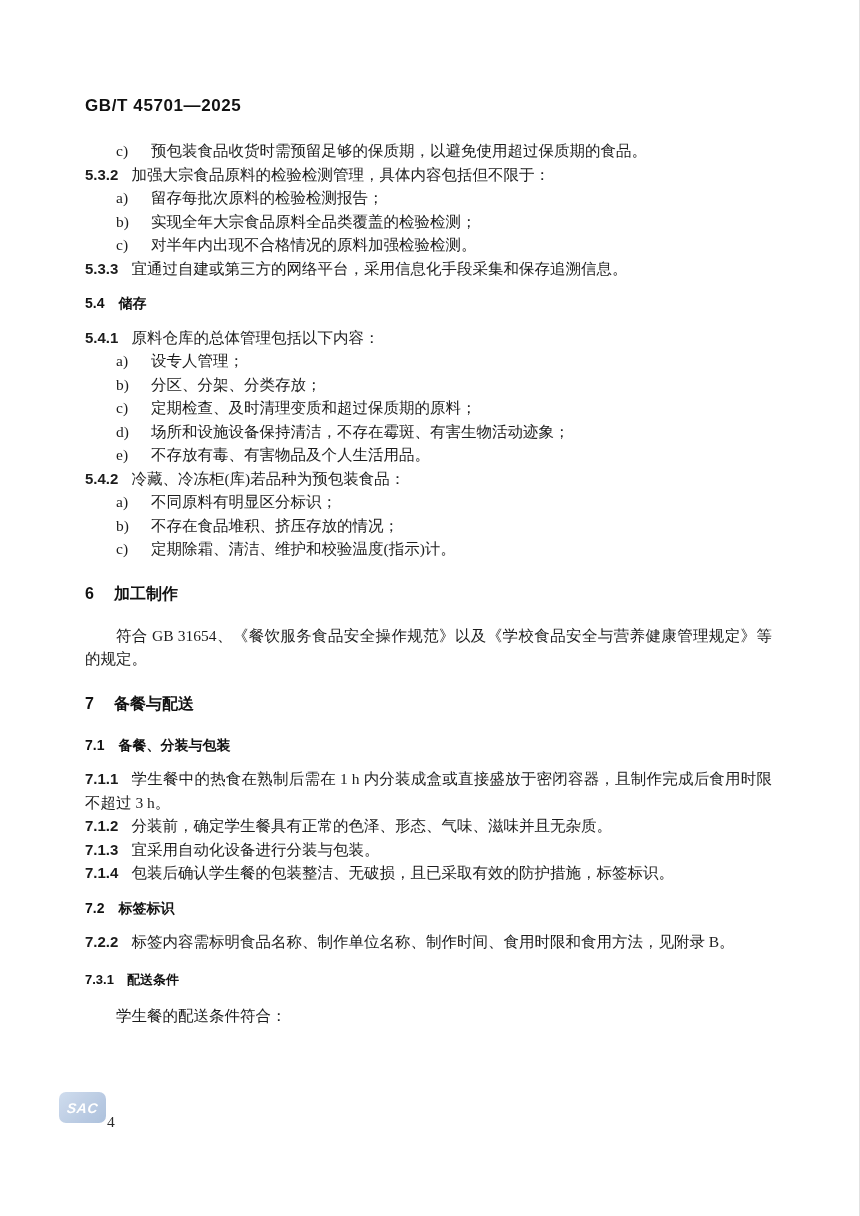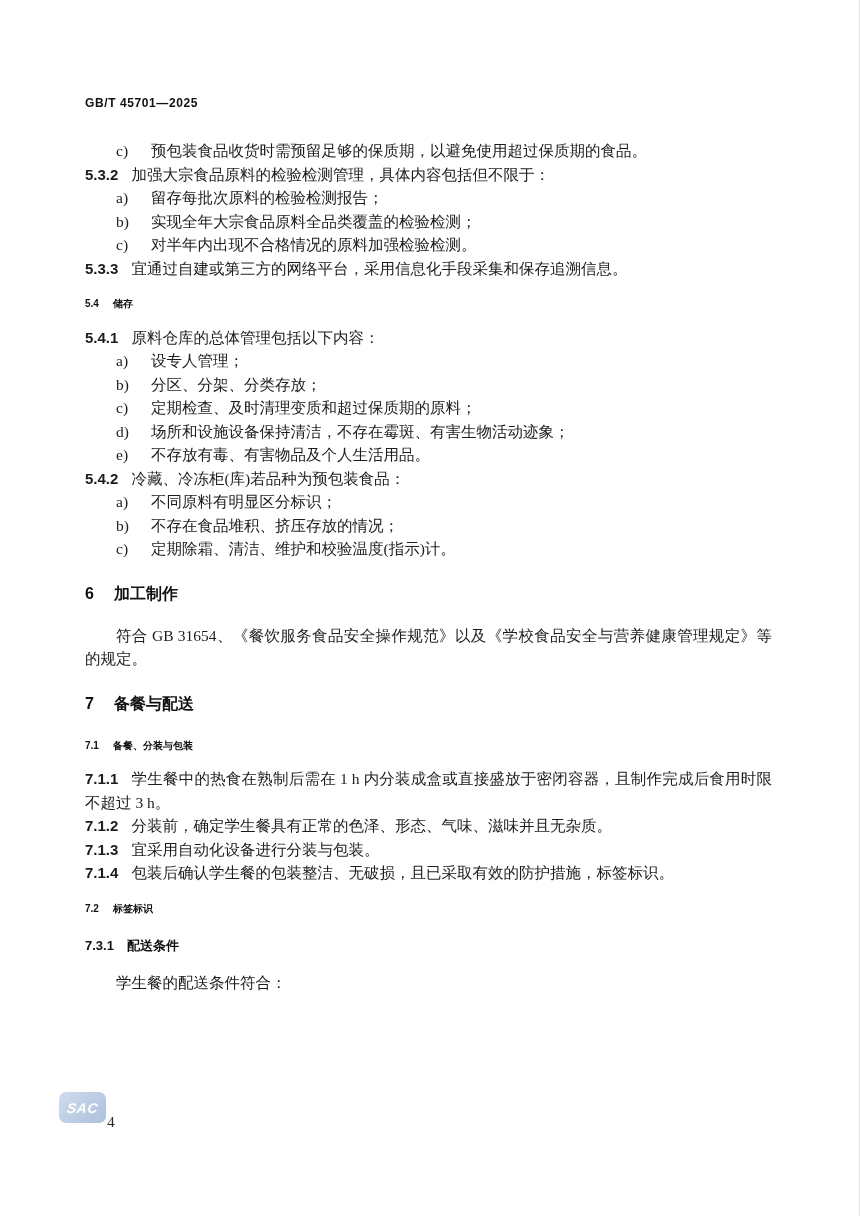--- a/index.html
+++ b/index.html
@@ -17,21 +17,21 @@
     position: absolute;
     top: 0; right: 0;
     width: 1px; height: 100%;
     background: #e2e2e2;
   }
   .running-header {
     position: absolute;
     left: 85px; top: 96px;
     font-family: "Liberation Sans", "DejaVu Sans", sans-serif;
     font-weight: 700;
-    font-size: 12px;
+    font-size: 17px;
     letter-spacing: 0.6px;
     color: #111;
   }
   .doc-body {
     position: absolute;
     left: 0; top: 139px; right: 0;
     padding: 0 88px 0 85px;
     font-size: 15.5px;
     line-height: 23.5px;
     text-align: justify;
@@ -49,21 +49,21 @@
   .list-item { display: flex; padding-left: 31px; }
   .list-item .lead { flex: none; width: 35px; }
   .list-item .btxt { flex: 1; }
   
   .heading1, .heading2, .heading3 {
     font-family: "Liberation Sans", "DejaVu Sans", sans-serif;
     font-weight: 700;
     color: #111;
   }
   .heading1 { font-size: 16px; line-height: 24px; margin: 21px 0 18px; }
-  .heading2 { font-size: 10px; margin: 12px 0 10px; }
+  .heading2 { font-size: 14px; margin: 12px 0 10px; }
   .heading3 { font-size: 13px; margin: 14px 0 13px; }
   .heading1 .lead { margin-right: 20px; }
   .heading2 .lead { margin-right: 14px; }
   .heading3 .lead { margin-right: 13px; }
   
   .paragraph { text-indent: 2em; }
   
   .sac-logo {
     position: absolute;
     left: 59px; top: 1092px;
@@ -153,20 +153,21 @@
       </div>
       <div class="blk heading1"><span class="lead">6</span><span class="btxt">加工制作</span></div>
       <div class="blk paragraph">符合 GB 31654、《餐饮服务食品安全操作规范》以及《学校食品安全与营养健康管理规定》等的规定。</div>
       <div class="blk heading1"><span class="lead">7</span><span class="btxt">备餐与配送</span></div>
       <div class="blk heading2"><span class="lead">7.1</span><span class="btxt">备餐、分装与包装</span></div>
       <div class="blk clause"><span class="lead">7.1.1</span><span class="btxt">学生餐中的热食在熟制后需在 1 h 内分装成盒或直接盛放于密闭容器，且制作完成后食用时限不超过 3 h。</span></div>
       <div class="blk clause"><span class="lead">7.1.2</span><span class="btxt">分装前，确定学生餐具有正常的色泽、形态、气味、滋味并且无杂质。</span></div>
       <div class="blk clause"><span class="lead">7.1.3</span><span class="btxt">宜采用自动化设备进行分装与包装。</span></div>
       <div class="blk clause"><span class="lead">7.1.4</span><span class="btxt">包装后确认学生餐的包装整洁、无破损，且已采取有效的防护措施，标签标识。</span></div>
       <div class="blk heading2"><span class="lead">7.2</span><span class="btxt">标签标识</span></div>
+      <div class="blk clause"><span class="lead">7.2.2</span><span class="btxt">标签内容需标明食品名称、制作单位名称、制作时间、食用时限和食用方法，见附录 B。</span></div>
       <div class="blk heading3"><span class="lead">7.3.1</span><span class="btxt">配送条件</span></div>
       <div class="blk paragraph">学生餐的配送条件符合：</div>
     </div>
 
   <div class="sac-logo">
     <span>SAC</span>
   </div>
 
   <div class="page-number">4</div>
 </div>

